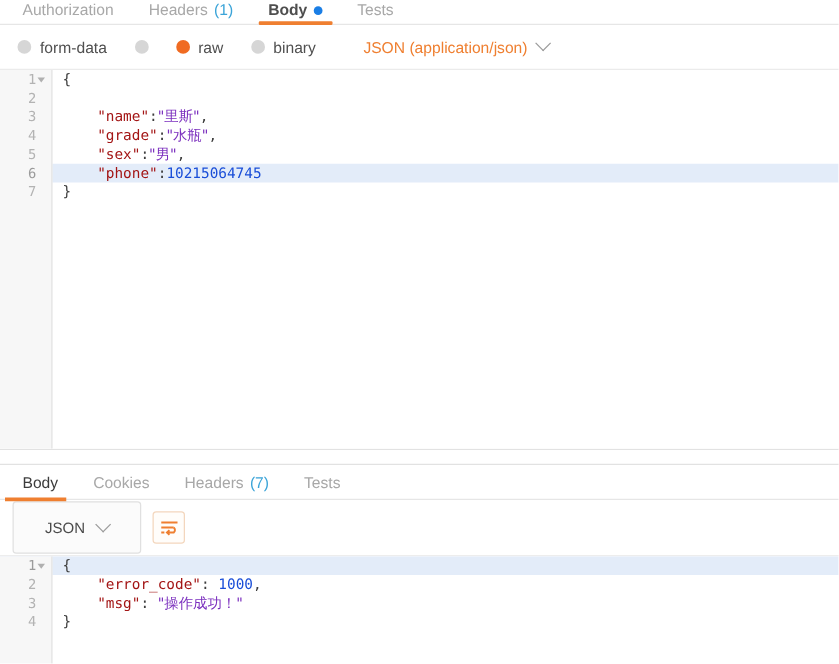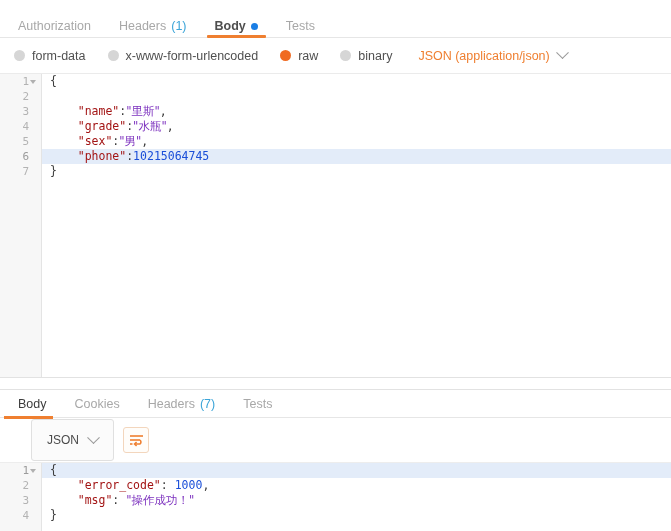--- a/index.html
+++ b/index.html
@@ -19,21 +19,21 @@
     width: 671px;
     height: 531px;
     position: relative;
     background: #ffffff;
     display: flex;
     flex-direction: column;
   }
 
   
   .req-tabs {
-    height: 38px;
+    height: 20px;
     display: flex;
     align-items: flex-end;
     padding-left: 4px;
     border-bottom: 1px solid #e6e6e6;
     background: #ffffff;
     position: relative;
     flex: 0 0 auto;
   }
   .req-tab {
     position: relative;
@@ -100,21 +100,21 @@
   .radio-opt.selected .radio-dot {
     background: #f06b22;
   }
   .content-type-select {
     display: flex;
     align-items: center;
     gap: 8px;
     color: #ef7f30;
     font-size: 12.5px;
     cursor: pointer;
-    margin-left: 4px;
+    margin-left: 16px;
     white-space: nowrap;
   }
   .chev {
     width: 9px; height: 9px;
     border-right: 1.6px solid #9a9a9a;
     border-bottom: 1.6px solid #9a9a9a;
     transform: rotate(45deg) translate(-2px,-2px);
     flex: 0 0 auto;
   }
 
@@ -269,29 +269,28 @@
     cursor: pointer;
     background: transparent;
     white-space: nowrap;
   }
   .seg-btn.active { color: #3c3c3c; background: #ffffff; }
   .format-select {
     display: flex;
     align-items: center;
     gap: 10px;
     height: 42px;
-    padding: 0 15px;
+    padding: 0 25px;
     border: 1px solid #e0e0e0;
     border-radius: 3px;
     background: #fbfbfb;
     font-size: 12px;
     color: #4a4a4a;
     cursor: pointer;
     white-space: nowrap;
-    margin-left: 21px;
   }
   .wrap-btn {
     width: 26px; height: 26px;
     border: 1px solid #f3d6bd;
     border-radius: 3px;
     background: #fffdfa;
     display: flex;
     align-items: center;
     justify-content: center;
     cursor: pointer;
@@ -328,21 +327,20 @@
     </div>
   </div>
 
   <div class="body-type-row">
     <div class="radio-opt">
       <span class="radio-dot"></span>
       <span>form-data</span>
     </div>
     <div class="radio-opt">
       <span class="radio-dot"></span>
-      <span>x-www-form-urlencoded</span>
     </div>
     <div class="radio-opt selected">
       <span class="radio-dot"></span>
       <span>raw</span>
     </div>
     <div class="radio-opt">
       <span class="radio-dot"></span>
       <span>binary</span>
     </div>
     <div class="content-type-select">

